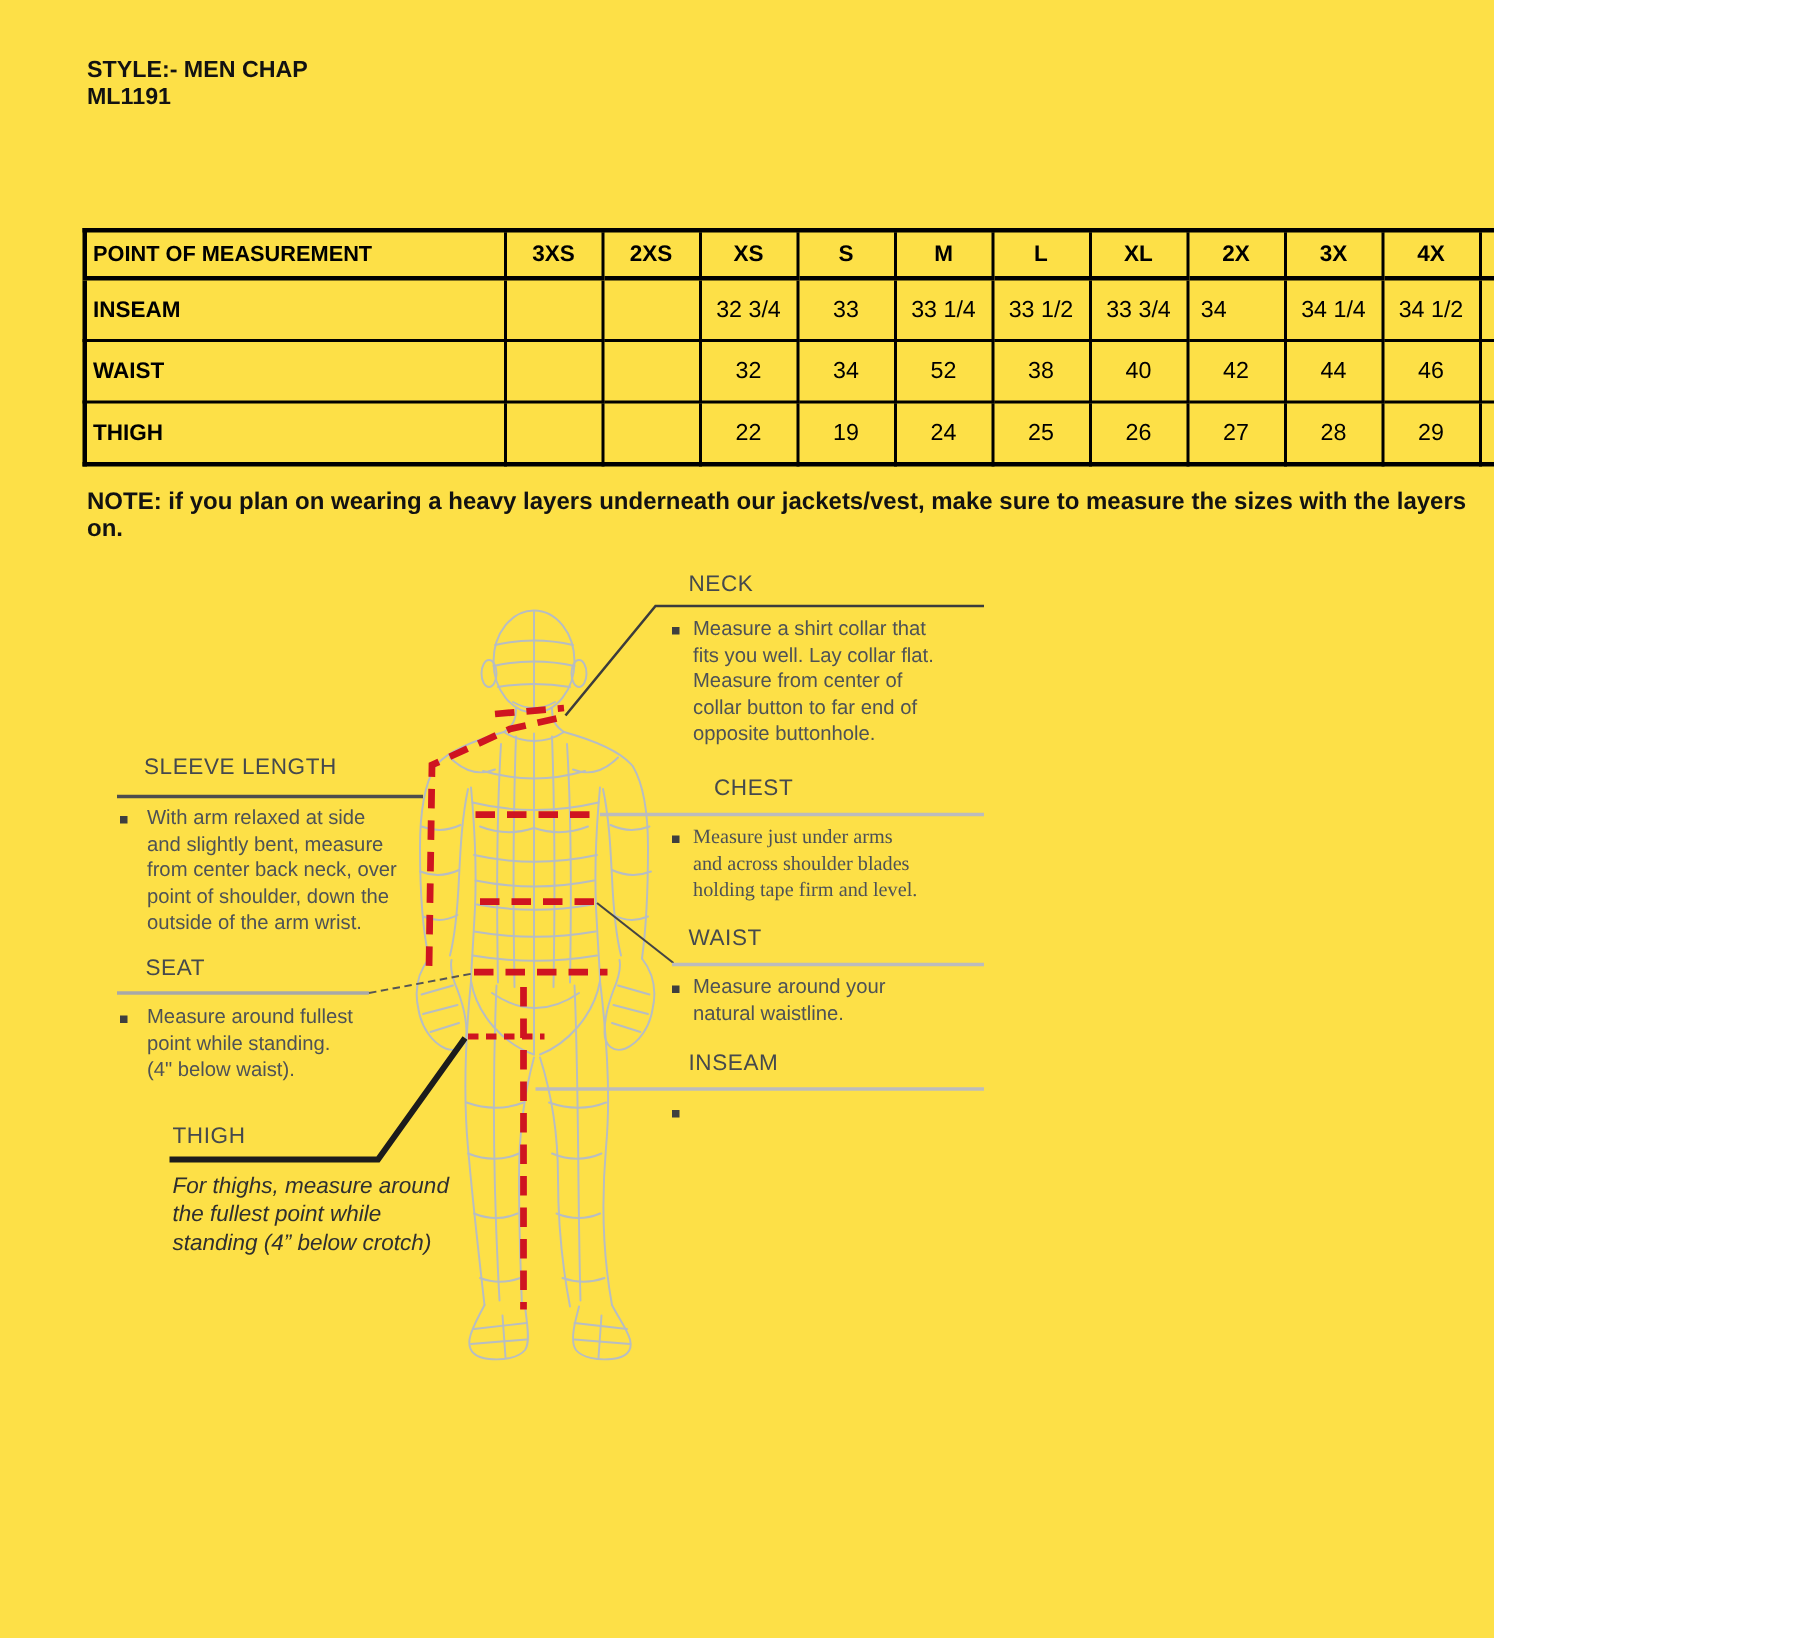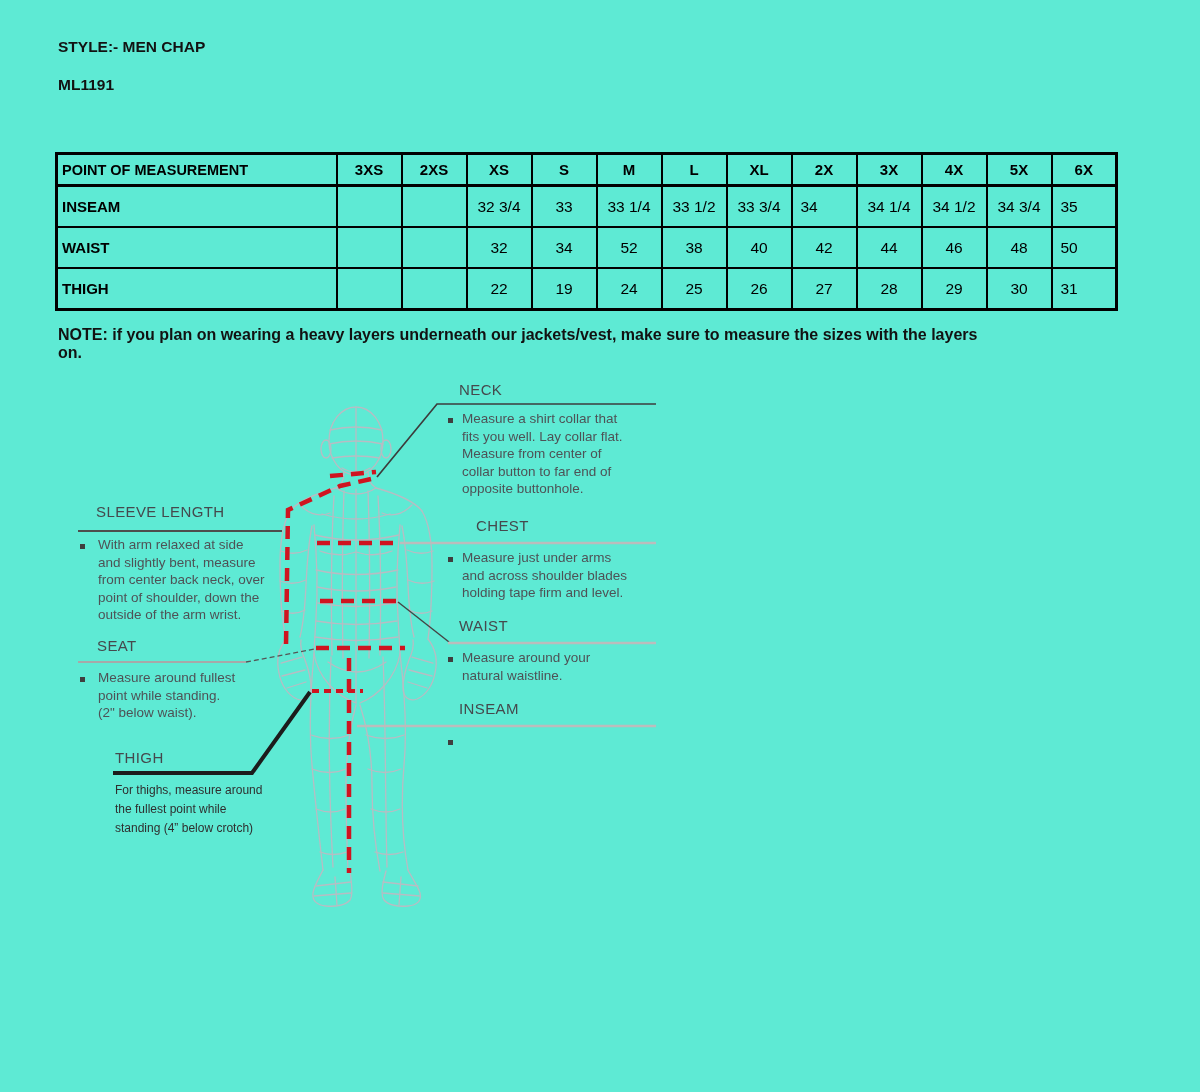--- a/index.html
+++ b/index.html
@@ -1,45 +1,45 @@
 <!DOCTYPE html>
 <html><head>
 <meta charset="utf-8">
 <style>
   html,body{margin:0;padding:0;background:#fff;}
-  .page{position:relative;width:1200px;height:1092px;background:#5eead4;overflow:hidden;
+  .page{position:relative;width:996px;height:1092px;background:#fde047;overflow:hidden;
         font-family:"Liberation Sans",sans-serif;color:#111;}
   .title-line{position:absolute;left:58px;font-weight:bold;font-size:15.5px;color:#121212;}
   .note{position:absolute;left:58px;top:326px;width:920px;font-weight:bold;font-size:16px;color:#121212;}
 
   
   .size-table{position:absolute;left:55px;top:152px;border-collapse:collapse;table-layout:fixed;
               width:1060px;border:3px solid #000;}
   .size-table th,.size-table td{border:2px solid #000;font-size:15px;color:#000;overflow:hidden;}
   .size-table thead th{height:27px;font-weight:bold;text-align:center;border-bottom:3px solid #000;margin-left:32px;}
   .size-table thead th.pom{text-align:left;padding-left:4px;font-size:14.5px;}
   .size-table tbody td{height:37px;text-align:center;font-size:15.5px;vertical-align:middle;}
   .size-table td.rowlabel{text-align:left;padding-left:4px;font-weight:bold;font-size:15px;}
   .size-table td.la{text-align:left;padding-left:8px;}
 
   
   .diagram{position:absolute;left:60px;top:365px;width:620px;height:620px;}
   .diagram svg{position:absolute;left:0;top:0;}
   .dg-head{position:absolute;font-size:15px;letter-spacing:.4px;color:#45494d;line-height:22px;white-space:nowrap;}
   .dg-text{position:absolute;font-size:13.5px;line-height:17.5px;color:#4e5256;white-space:pre-line;}
-  .thigh-text{position:absolute;font-size:12px;line-height:19px;color:#2f2f2f;white-space:pre-line;}
+  .thigh-text{position:absolute;font-size:15px;line-height:19px;color:#2f2f2f;white-space:pre-line;font-style:italic;}
   .bullet{position:absolute;width:5px;height:5px;background:#3f3f3f;}
 </style>
 </head>
 <body>
 
 <div class="page">
 
   <div class="title-line" style="top:38px;">STYLE:- MEN CHAP</div>
-  <div class="title-line" style="top:76px;text-align:center;">ML1191</div>
+  <div class="title-line" style="top:56px;text-align:center;">ML1191</div>
 
   <table class="size-table">
     <colgroup>
       <col style="width:280px">
         <col style="width:65px">
         <col style="width:65px">
         <col style="width:65px">
       <col style="width:65px">
         <col style="width:65px">
         <col style="width:65px">
@@ -237,34 +237,34 @@
     <div class="dg-head" style="left:36px;top:136px;">SLEEVE LENGTH</div>
     <span class="bullet" style="left:20px;top:179px;"></span>
     <div class="dg-text" style="left:38px;top:171px;width:190px;">With arm relaxed at side
 and slightly bent, measure
 from center back neck, over
 point of shoulder, down the
 outside of the arm wrist.</div>
 
     <div class="dg-head" style="left:416px;top:150px;">CHEST</div>
     <span class="bullet" style="left:388px;top:192px;"></span>
-    <div class="dg-text" style="left:402px;top:184px;width:190px;">Measure just under arms
+    <div class="dg-text" style="left:402px;top:184px;width:190px;font-family:Liberation Serif, serif;">Measure just under arms
 and across shoulder blades
 holding tape firm and level.</div>
 
     <div class="dg-head" style="left:399px;top:250px;">WAIST</div>
     <span class="bullet" style="left:388px;top:292px;"></span>
     <div class="dg-text" style="left:402px;top:284px;width:190px;">Measure around your
 natural waistline.</div>
 
     <div class="dg-head" style="left:37px;top:270px;">SEAT</div>
     <span class="bullet" style="left:20px;top:312px;"></span>
     <div class="dg-text" style="left:38px;top:304px;width:190px;">Measure around fullest
 point while standing.
-(2" below waist).</div>
+(4" below waist).</div>
 
     <div class="dg-head" style="left:55px;top:382px;">THIGH</div>
     <div class="thigh-text" style="left:55px;top:416px;width:200px;">For thighs, measure around
 the fullest point while
 standing (4” below crotch)</div>
 
     <div class="dg-head" style="left:399px;top:333px;">INSEAM</div>
     <span class="bullet" style="left:388px;top:375px;"></span>
 
   </div>

